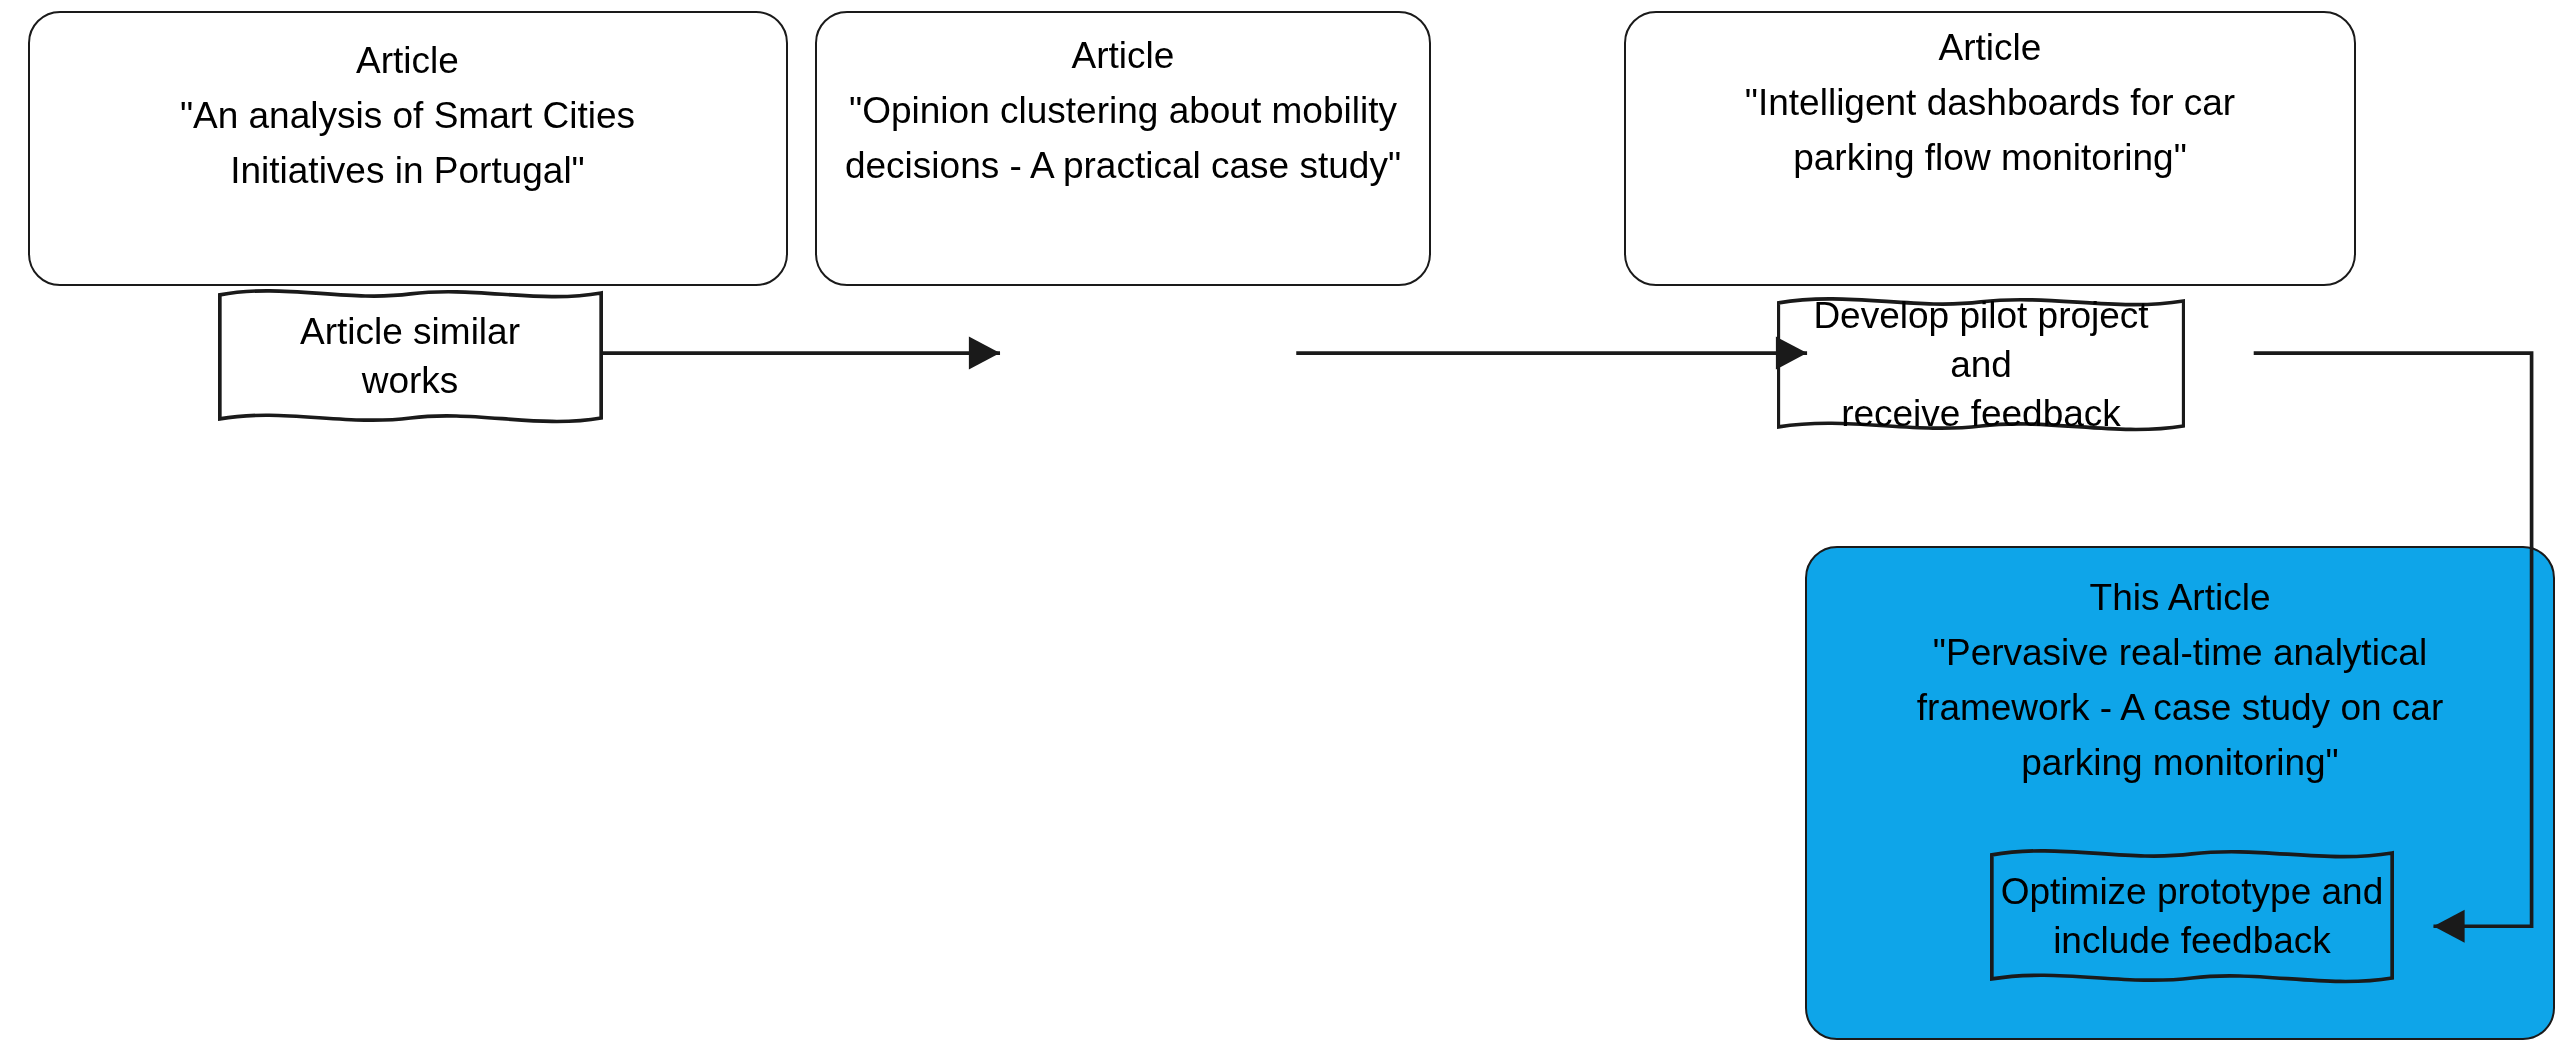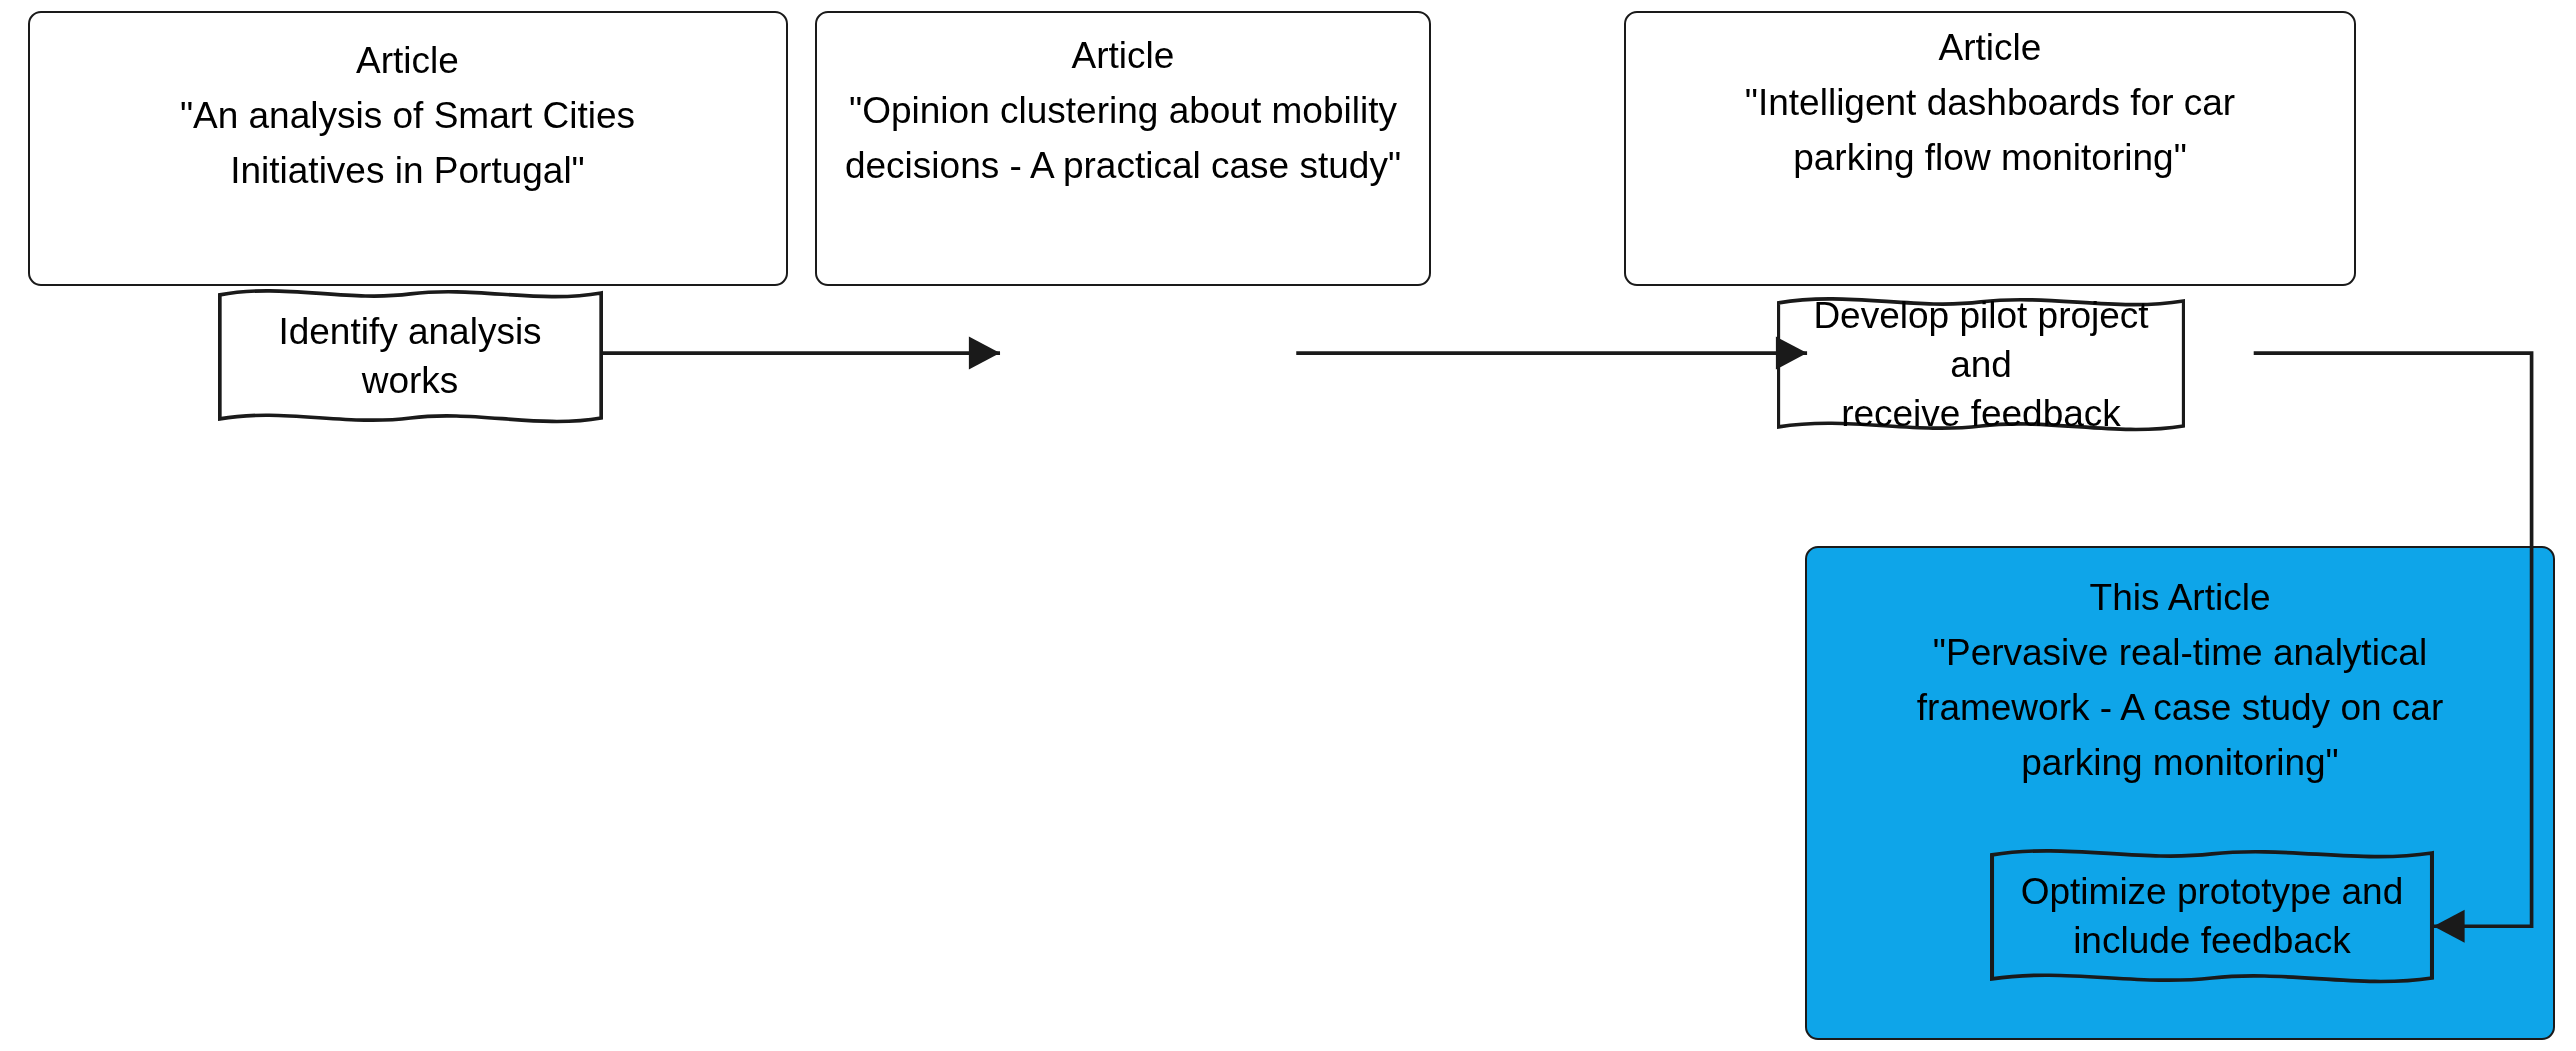--- a/index.html
+++ b/index.html
@@ -16,21 +16,21 @@
     width: 2576px;
     height: 1051px;
     background: #ffffff;
     overflow: hidden;
   }
   
   .article-card {
     position: absolute;
     box-sizing: border-box;
     border: 2.8px solid #1a1a1a;
-    border-radius: 13px;
+    border-radius: 32px;
     background: #ffffff;
   }
   .article-card.shaded {
     background: #0ea5e9;
     border-color: #1a1a1a;
   }
   .card-heading {
     position: absolute;
     left: 0;
     right: 0;
@@ -92,21 +92,21 @@
 <div id="canvas">
 
   <div class="article-card" style="left:27.5px; top:11px; width:760px; height:275px;">
     <div class="card-heading" style="top:20px;">Article
 "An analysis of Smart Cities
 Initiatives in Portugal"</div>
     <div class="doc-box" style="left:188px; top:269px; width:385px; height:147px;">
       <svg viewBox="0 0 420 160" preserveAspectRatio="none">
         <path class="conn-path" d="M2,14 C70,1 140,22 210,13 C280,4 350,24 418,12 L418,148 C350,160 280,139 210,148 C140,157 70,137 2,149 Z" fill="#ffffff" stroke="#1a1a1a" stroke-width="4"></path>
       </svg>
-      <div class="doc-label">Identify analysis
+      <div class="doc-label">Article similar
 works</div>
     </div>
   </div>
 
   <div class="article-card" style="left:815px; top:11px; width:616px; height:275px;">
     <div class="card-heading" style="top:14.7px;">Article
 "Opinion clustering about mobility
 decisions - A practical case study"</div>
   </div>
 
@@ -121,21 +121,21 @@
       <div class="doc-label">Develop pilot project and
 receive feedback</div>
     </div>
   </div>
 
   <div class="article-card shaded" style="left:1805px; top:546px; width:750px; height:494px;">
     <div class="card-heading" style="top:22px;">This Article
 "Pervasive real-time analytical
 framework - A case study on car
 parking monitoring"</div>
-    <div class="doc-box" style="left:183px; top:294px; width:444px; height:147px;">
+    <div class="doc-box" style="left:183px; top:294px; width:404px; height:147px;">
       <svg viewBox="0 0 440 160" preserveAspectRatio="none">
         <path class="conn-path" d="M2,14 C74,1 147,22 220,13 C293,4 366,24 438,12 L438,148 C366,160 293,139 220,148 C147,157 74,137 2,149 Z" fill="#ffffff" stroke="#1a1a1a" stroke-width="4"></path>
       </svg>
       <div class="doc-label">Optimize prototype and
 include feedback</div>
     </div>
   </div>
 
   <svg class="connector-layer" viewBox="0 0 2808 1146">
 

